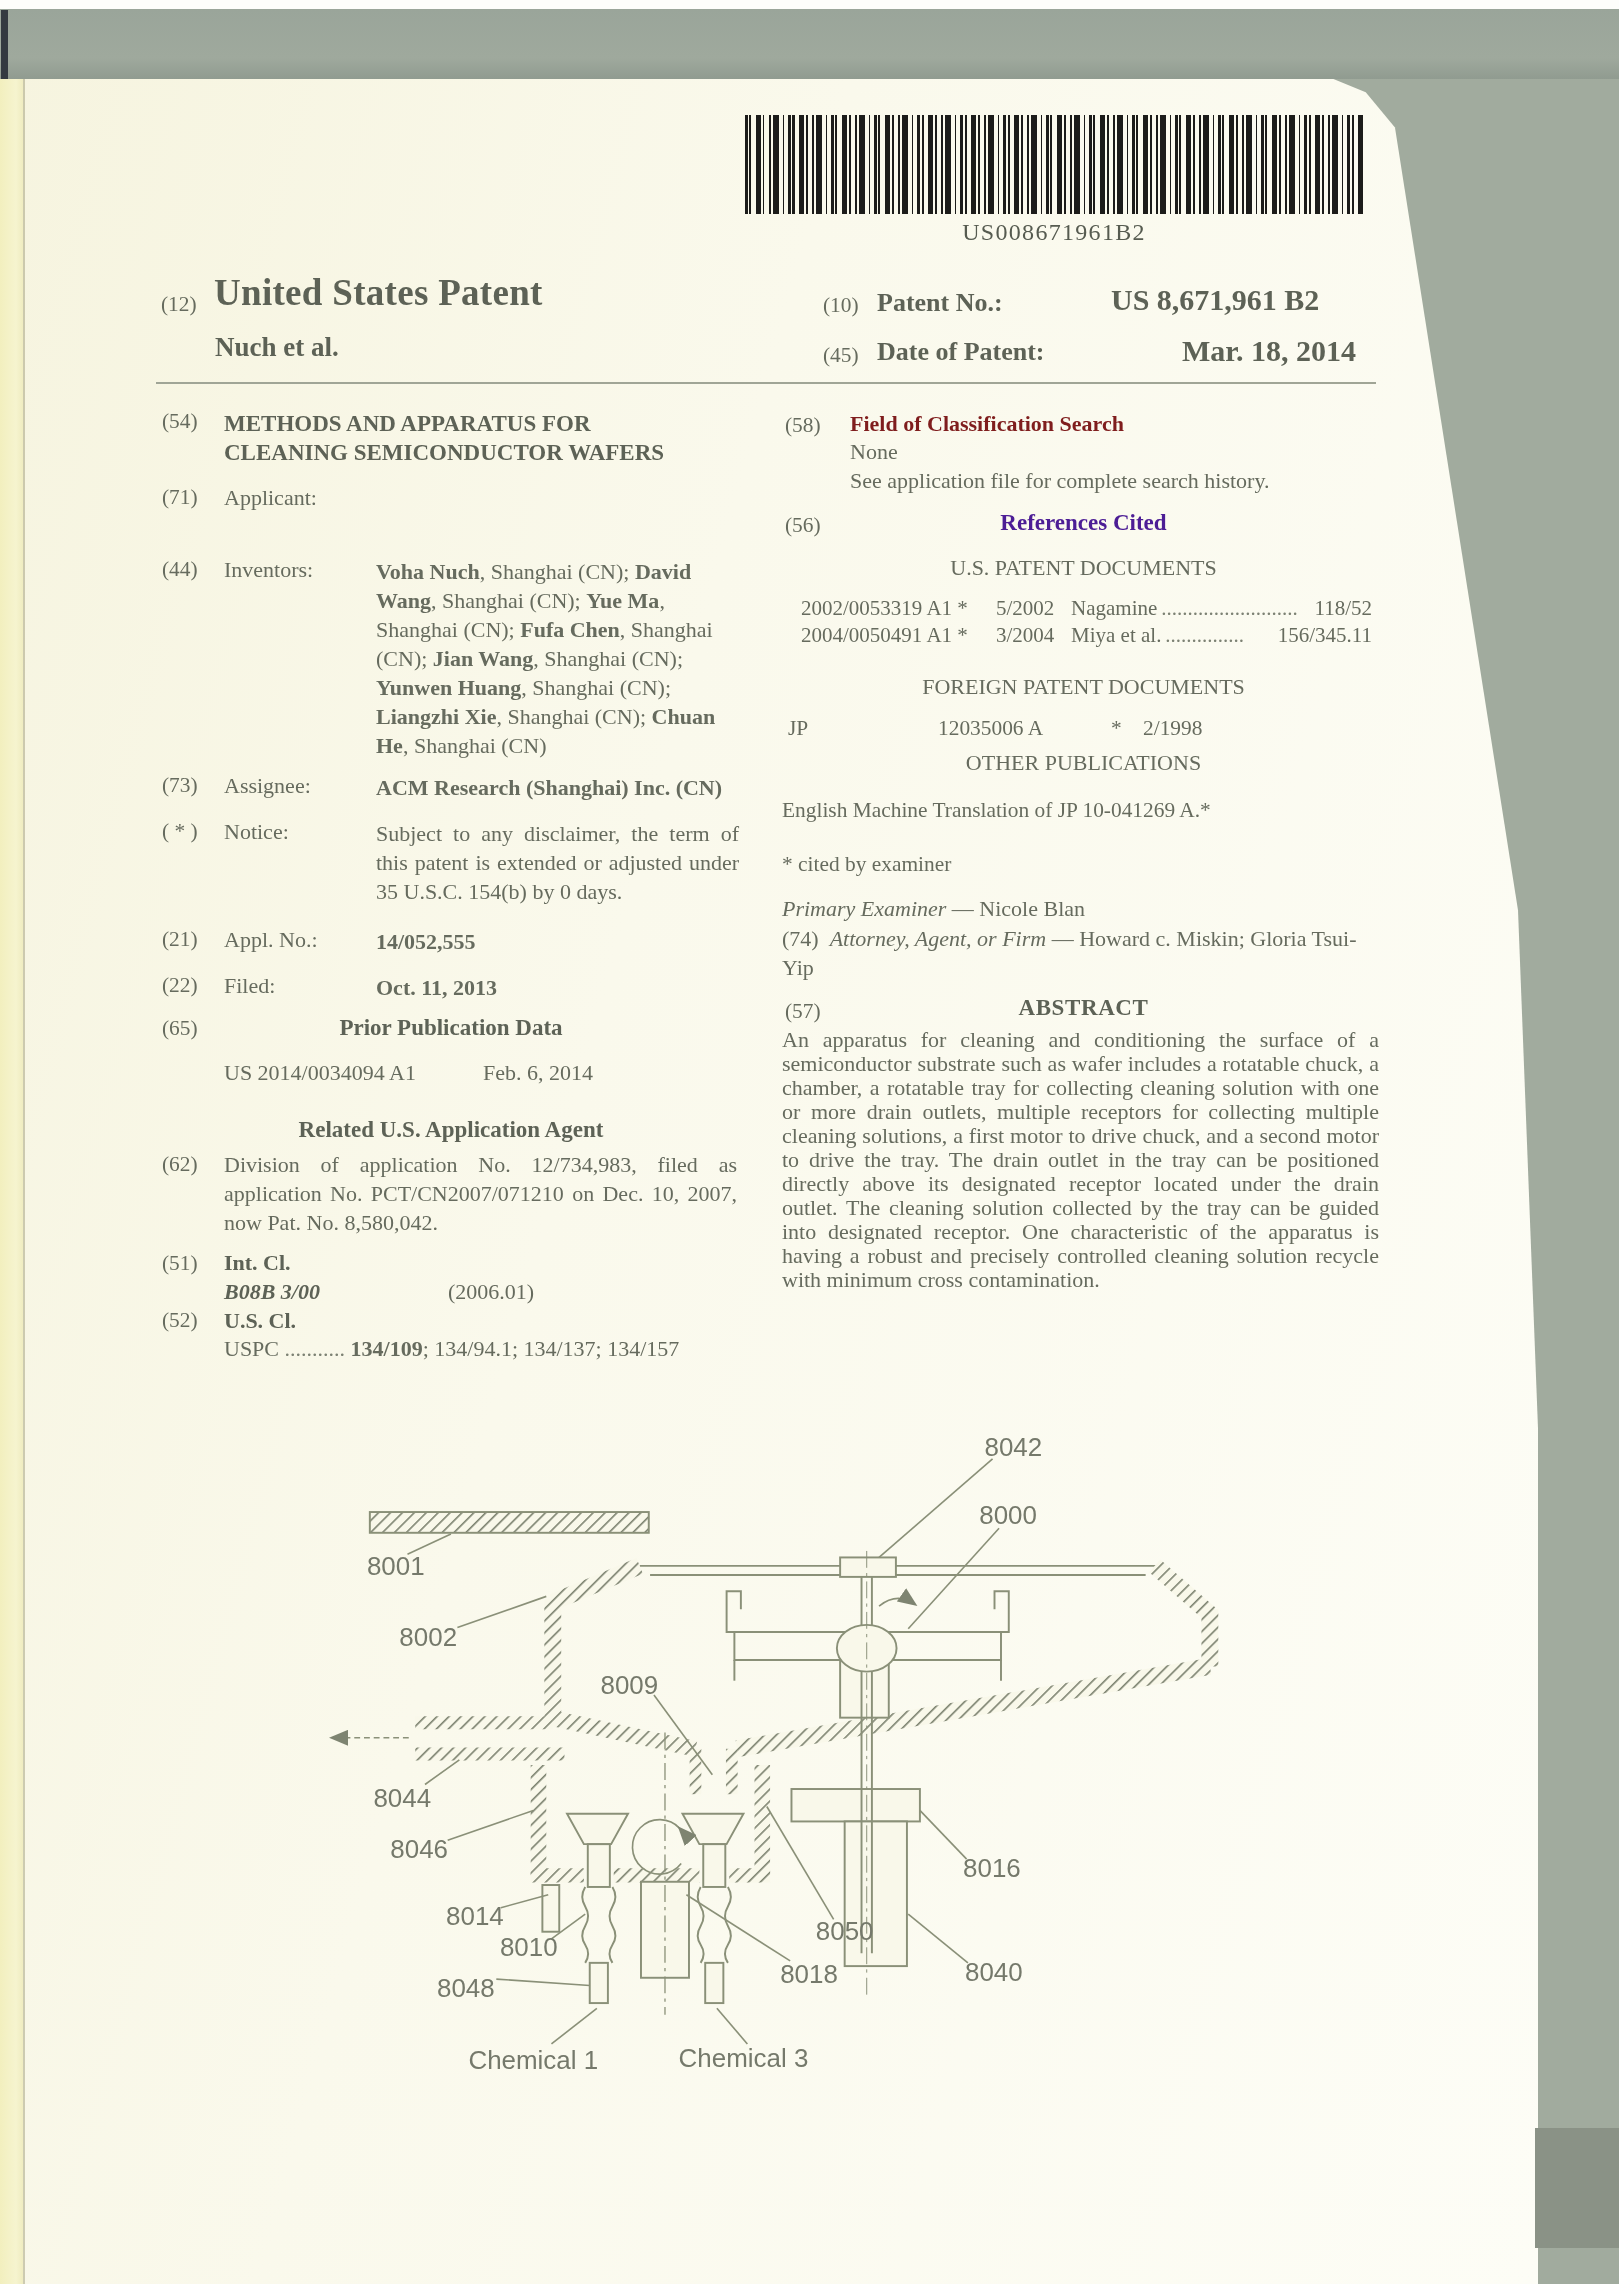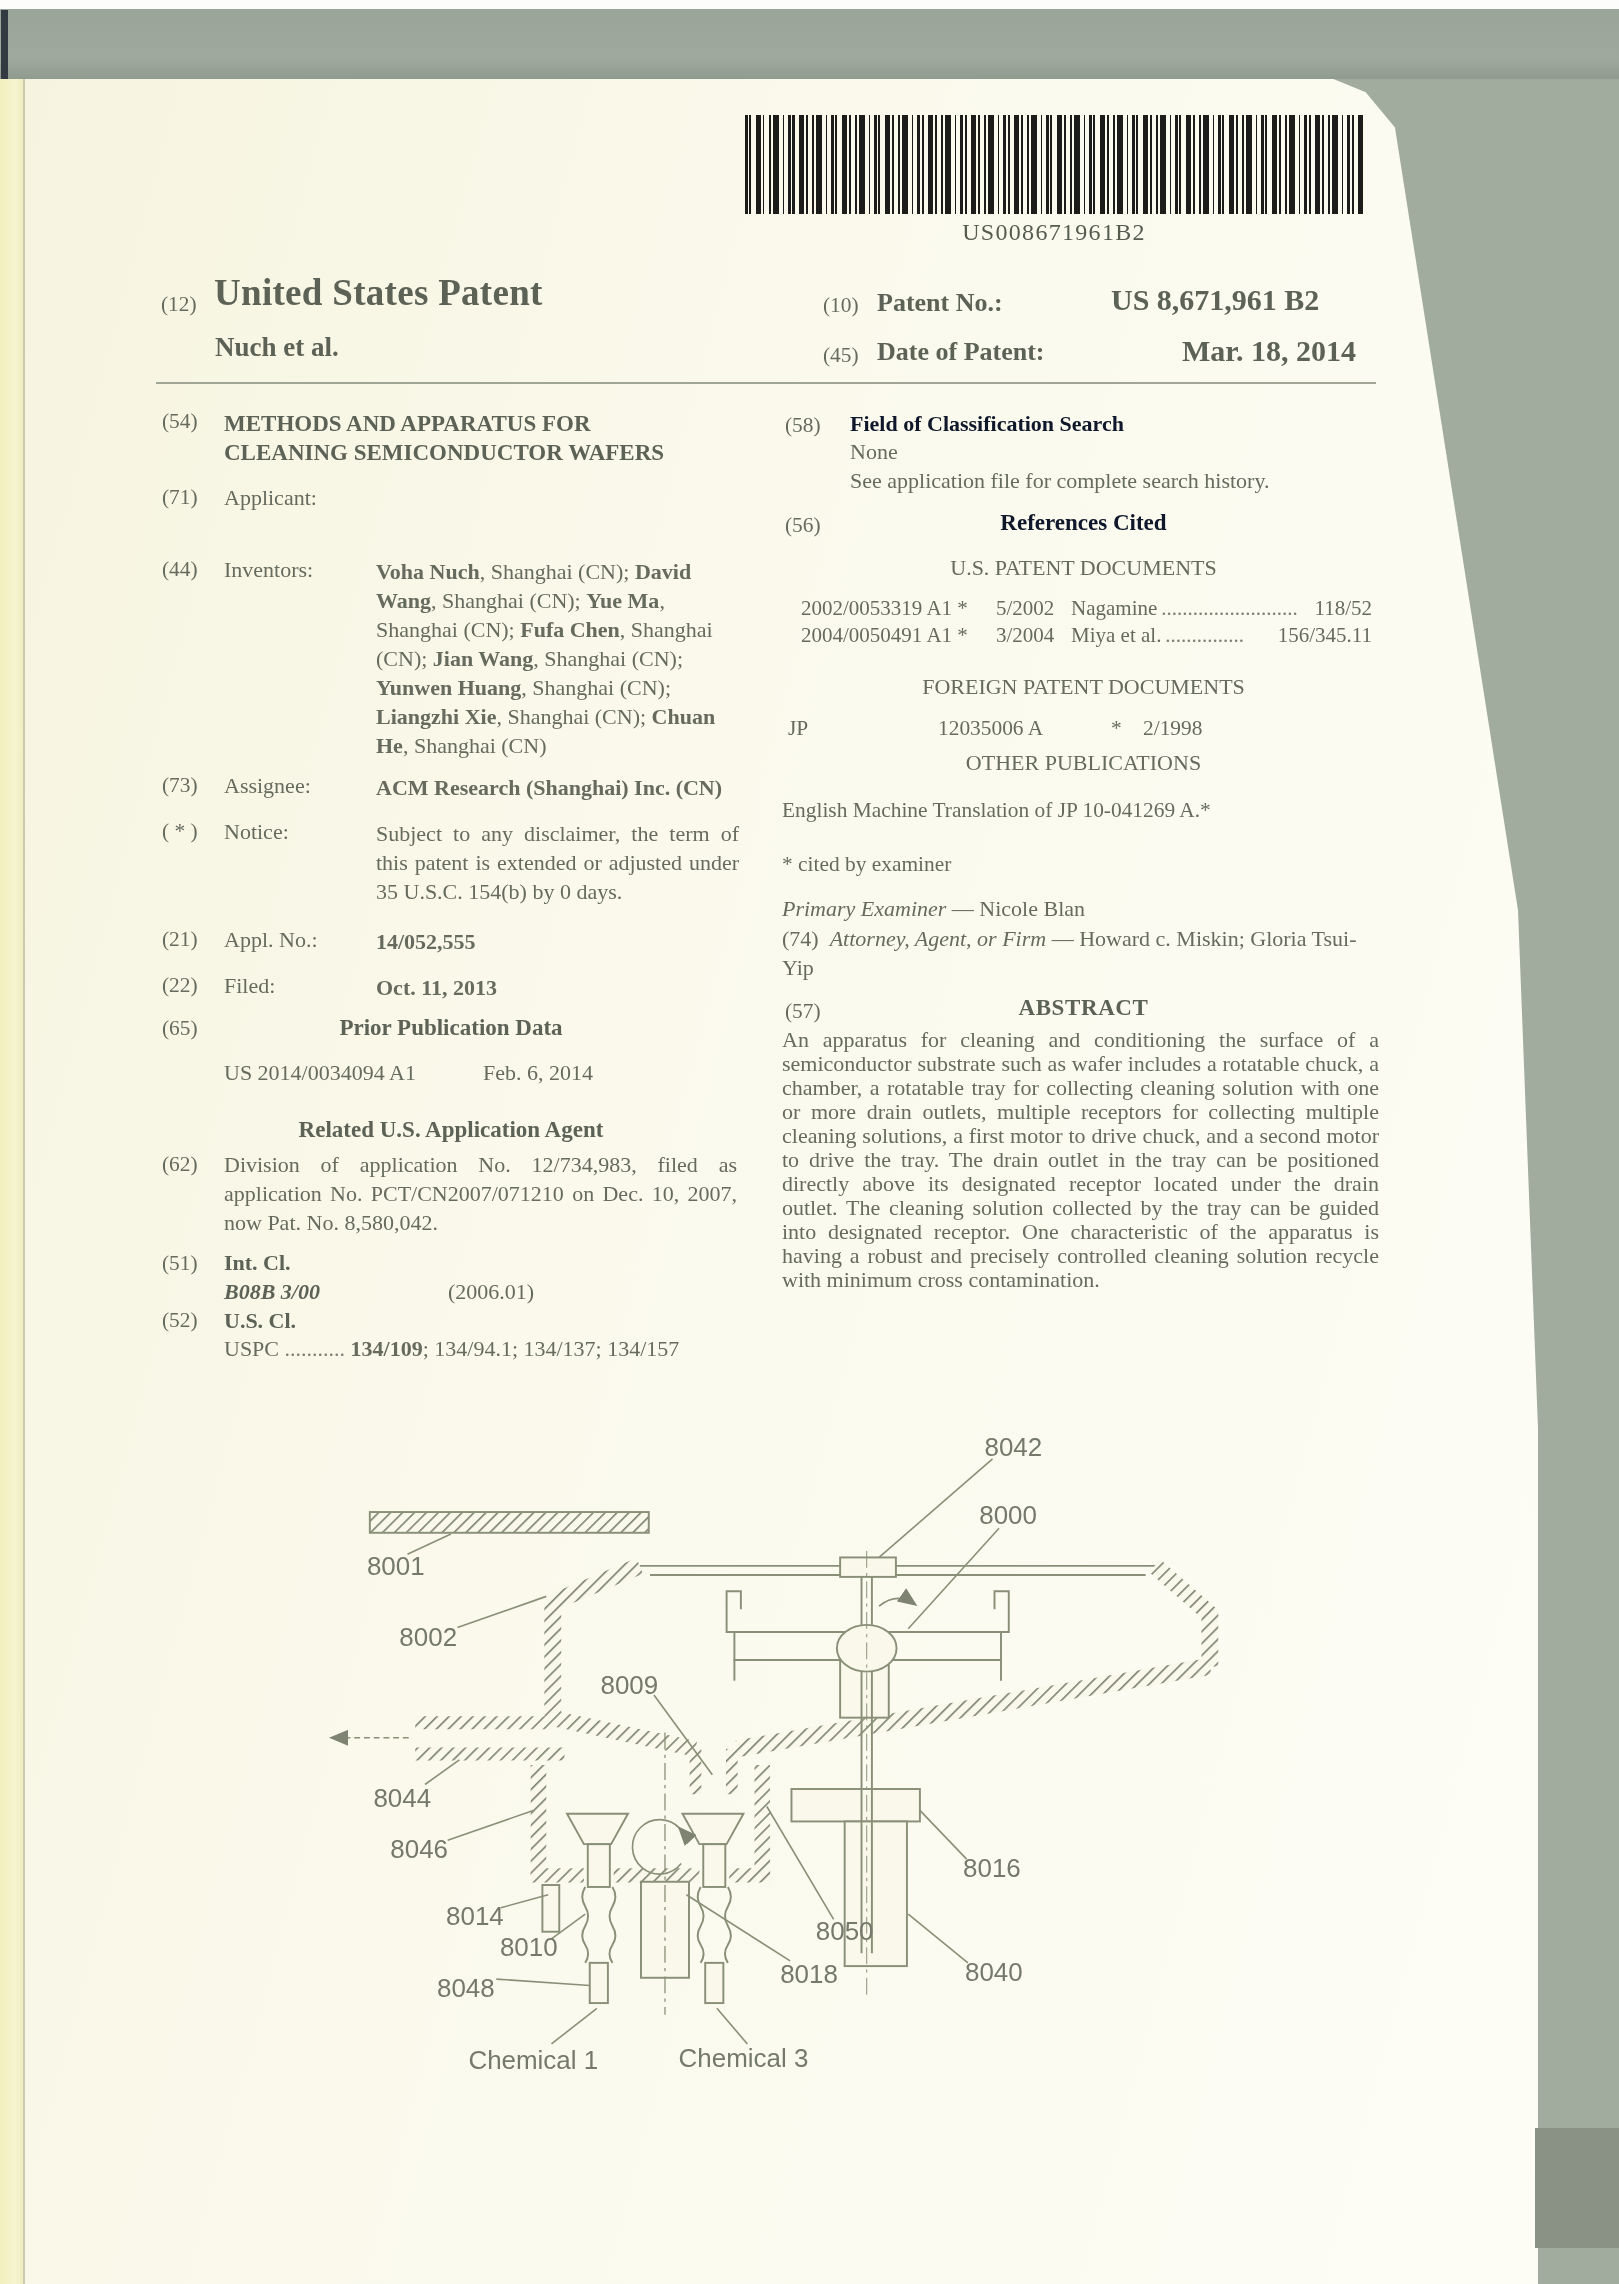--- a/index.html
+++ b/index.html
@@ -143,26 +143,26 @@
 
   <div class="t" style="left:162px;top:1308px;font-size:21.4px;">(52)</div>
   <div class="t b body-sz" style="left:224px;top:1306px;color:#5d6256;">U.S. Cl.</div>
   <div class="t body-sz" style="left:224px;top:1334px;">
     <span>USPC</span>
     <span style="color:#7d8274;">...........</span>
     <b>134/109</b><span>; 134/94.1; 134/137; 134/157</span>
   </div>
 
   <div class="t" style="left:785px;top:413px;font-size:21.4px;">(58)</div>
-  <div class="t b body-sz" style="left:850px;top:409px;color:#0f172a;">Field of Classification Search</div>
+  <div class="t b body-sz" style="left:850px;top:409px;color:#7f1d1d;">Field of Classification Search</div>
   <div class="t body-sz" style="left:850px;top:437px;">None</div>
   <div class="t body-sz" style="left:850px;top:466px;">See application file for complete search history.</div>
 
   <div class="t" style="left:785px;top:513px;font-size:21.4px;">(56)</div>
-  <div class="t sec-head center" style="left:850px;top:510px;width:467px;color:#0f172a;">References Cited</div>
+  <div class="t sec-head center" style="left:850px;top:510px;width:467px;color:#4c1d95;">References Cited</div>
   <div class="t center" style="left:850px;top:555px;width:467px;font-size:22px;">U.S. PATENT DOCUMENTS</div>
 
   <div class="ref-row" style="top:596px;">
     <span>2002/0053319  A1 *</span>
     <span>5/2002</span>
     <span>Nagamine</span>
     <span class="dots">..........................</span>
     <span class="cls">118/52</span>
   </div>
   <div class="ref-row" style="top:623px;">

